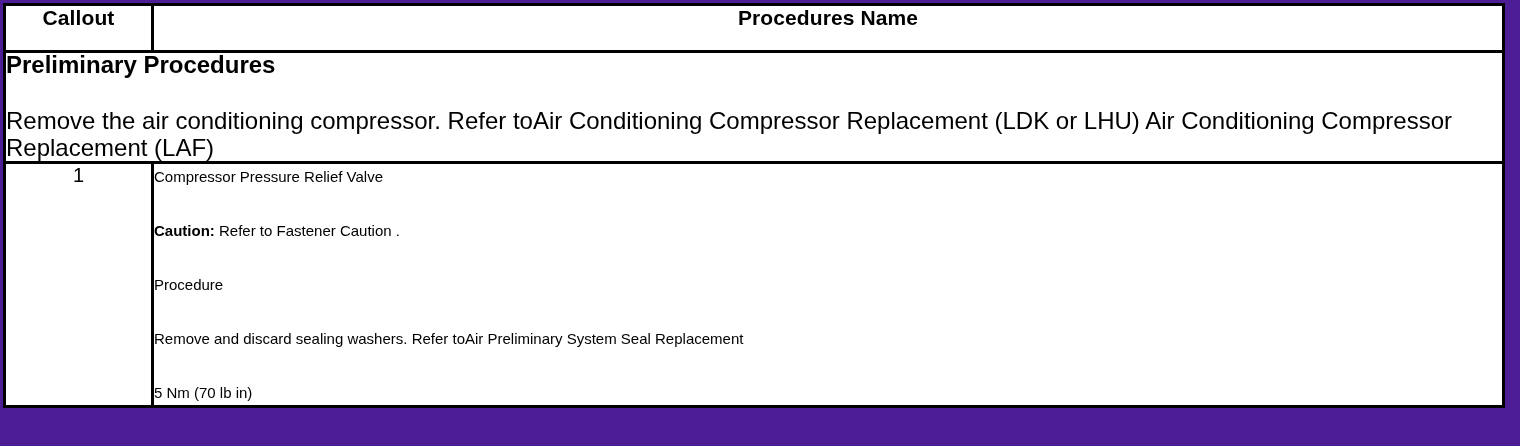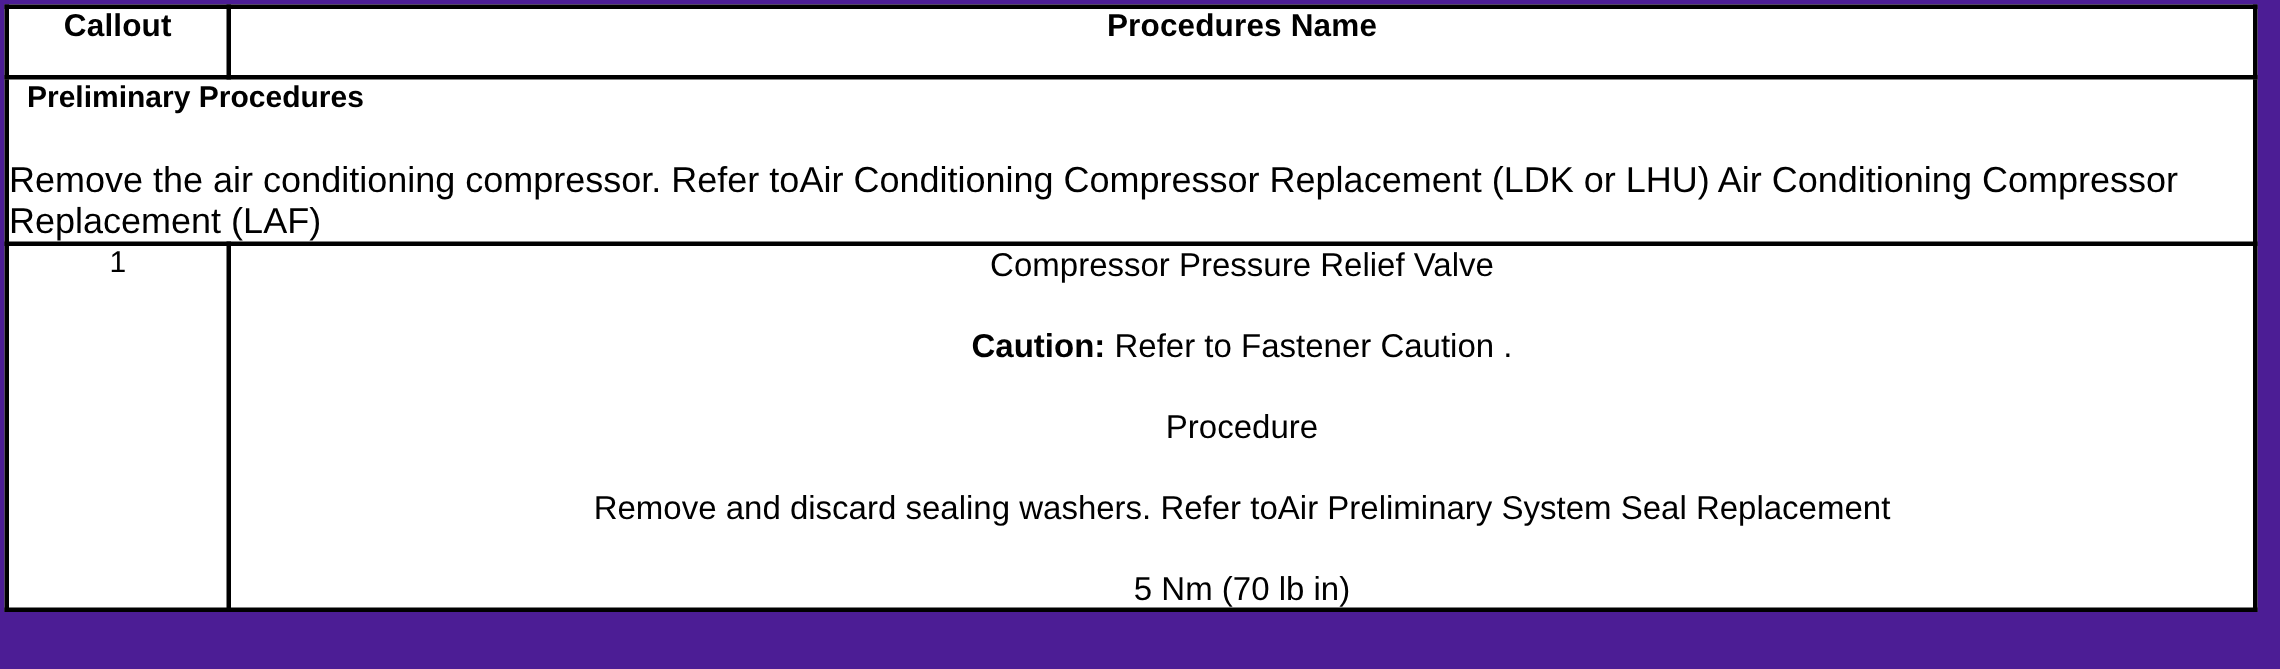--- a/index.html
+++ b/index.html
@@ -51,48 +51,47 @@
     font-size: 21px;
     letter-spacing: 0.1px;
   }
 
   
   .prelim-cell {
     padding: 9px 8px 12px 8px;
   }
   .prelim-title {
     font-weight: bold;
-    font-size: 20px;
+    font-size: 24px;
     line-height: 24px;
-    margin: 0 0 30px 12px;
+    margin: 0 0 30px 0;
   }
   .prelim-body {
     font-weight: normal;
     font-size: 24px;
     line-height: 27px;
     margin: 0;
   }
 
   
   .callout-cell {
     text-align: center;
     vertical-align: middle;
     font-size: 20px;
     font-weight: normal;
   }
   .detail-cell {
     padding: 8px 8px 0 7px;
   }
   .detail-line {
-    font-size: 22px;
+    font-size: 15px;
     line-height: 25px;
     margin: 0 0 29px 0;
     font-weight: normal;
     white-space: nowrap;
-    text-align: center;
   }
   .detail-line:last-child { margin-bottom: 0; }
   .detail-line.bold { font-weight: normal; }
   .lead-bold { font-weight: bold; }
 </style>
 </head>
 <body>
 
 <div class="sheet">
 

